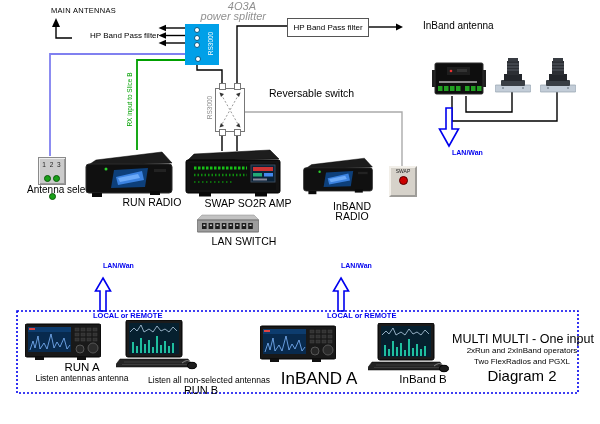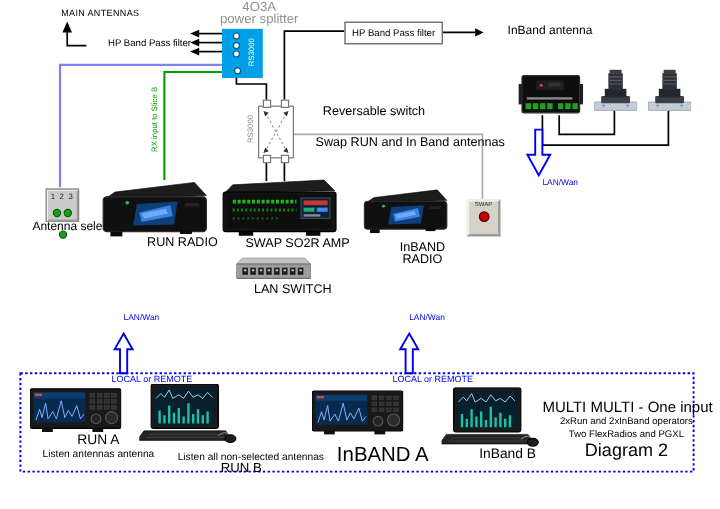--- a/index.html
+++ b/index.html
@@ -2,22 +2,22 @@
 <html><head>
 <meta charset="utf-8">
 <style>
   html,body{margin:0;padding:0;background:#fff;}
   #canvas{position:relative;width:600px;height:424px;background:#fff;overflow:hidden;
           font-family:"Liberation Sans",sans-serif;}
   .abs{position:absolute;}
   .lbl{position:absolute;color:#000;white-space:nowrap;line-height:1.1;
        font-family:"Liberation Sans",sans-serif;padding-left:16px;}
   .ctr{text-align:center;}
-  .blue{color:#0000EE;font-weight:normal;}
-  .gray-it{color:#909090;}
+  .blue{color:#0000EE;font-weight:bold;}
+  .gray-it{color:#909090;font-style:italic;text-align:right;}
   .vtext{position:absolute;white-space:nowrap;transform:rotate(-90deg);transform-origin:center;}
   .splitter{position:absolute;left:185px;top:24px;width:34px;height:41px;background:#00A0E8;}
   .sp-dot{position:absolute;width:4px;height:4px;border-radius:50%;background:#fff;border:1px solid #045a86;}
   .swbox{position:absolute;left:215px;top:88px;width:28px;height:42px;background:#fff;border:1px solid #777;}
   .swport{position:absolute;width:5px;height:5px;background:#fff;border:1px solid #777;}
   .bpfbox{position:absolute;left:287px;top:18px;width:80px;height:17px;background:#fff;border:1px solid #555;
           display:flex;align-items:center;justify-content:center;font-size:8px;}
   .swapbox{position:absolute;left:389px;top:166px;width:24px;height:27px;background:#d6d2ca;
            border:2px outset #f2efe9;text-align:center;}
   .swapbox .cap{font-size:5px;letter-spacing:0;color:#222;line-height:1.4;}
@@ -93,21 +93,20 @@
       <polygon points="23,34 24.5,38.5 20,37" fill="#333"></polygon>
     </svg>
   </div>
   <div class="swport" style="left:219px;top:83px"></div>
   <div class="swport" style="left:234px;top:83px"></div>
   <div class="swport" style="left:219px;top:129px"></div>
   <div class="swport" style="left:234px;top:129px"></div>
   <div class="vtext" style="left:190px;top:104px;width:38px;text-align:center;font-size:6.5px;color:#8a8a8a">RS3000</div>
 
   <div class="lbl" style="left:253px;top:88px;font-size:10.5px">Reversable switch</div>
-  <div class="lbl" style="left:247px;top:114px;font-size:10.5px">Swap RUN and In Band antennas</div>
 
   <div class="swapbox">
     <div class="cap">SWAP</div>
     <div class="redbtn"></div>
   </div>
 
   <div class="vtext" style="left:92px;top:96px;width:74px;text-align:center;font-size:6.5px;color:#00A000">RX input to Slice B</div>
 
   <div class="antsel">
     <div class="digits">1 2 3</div>

